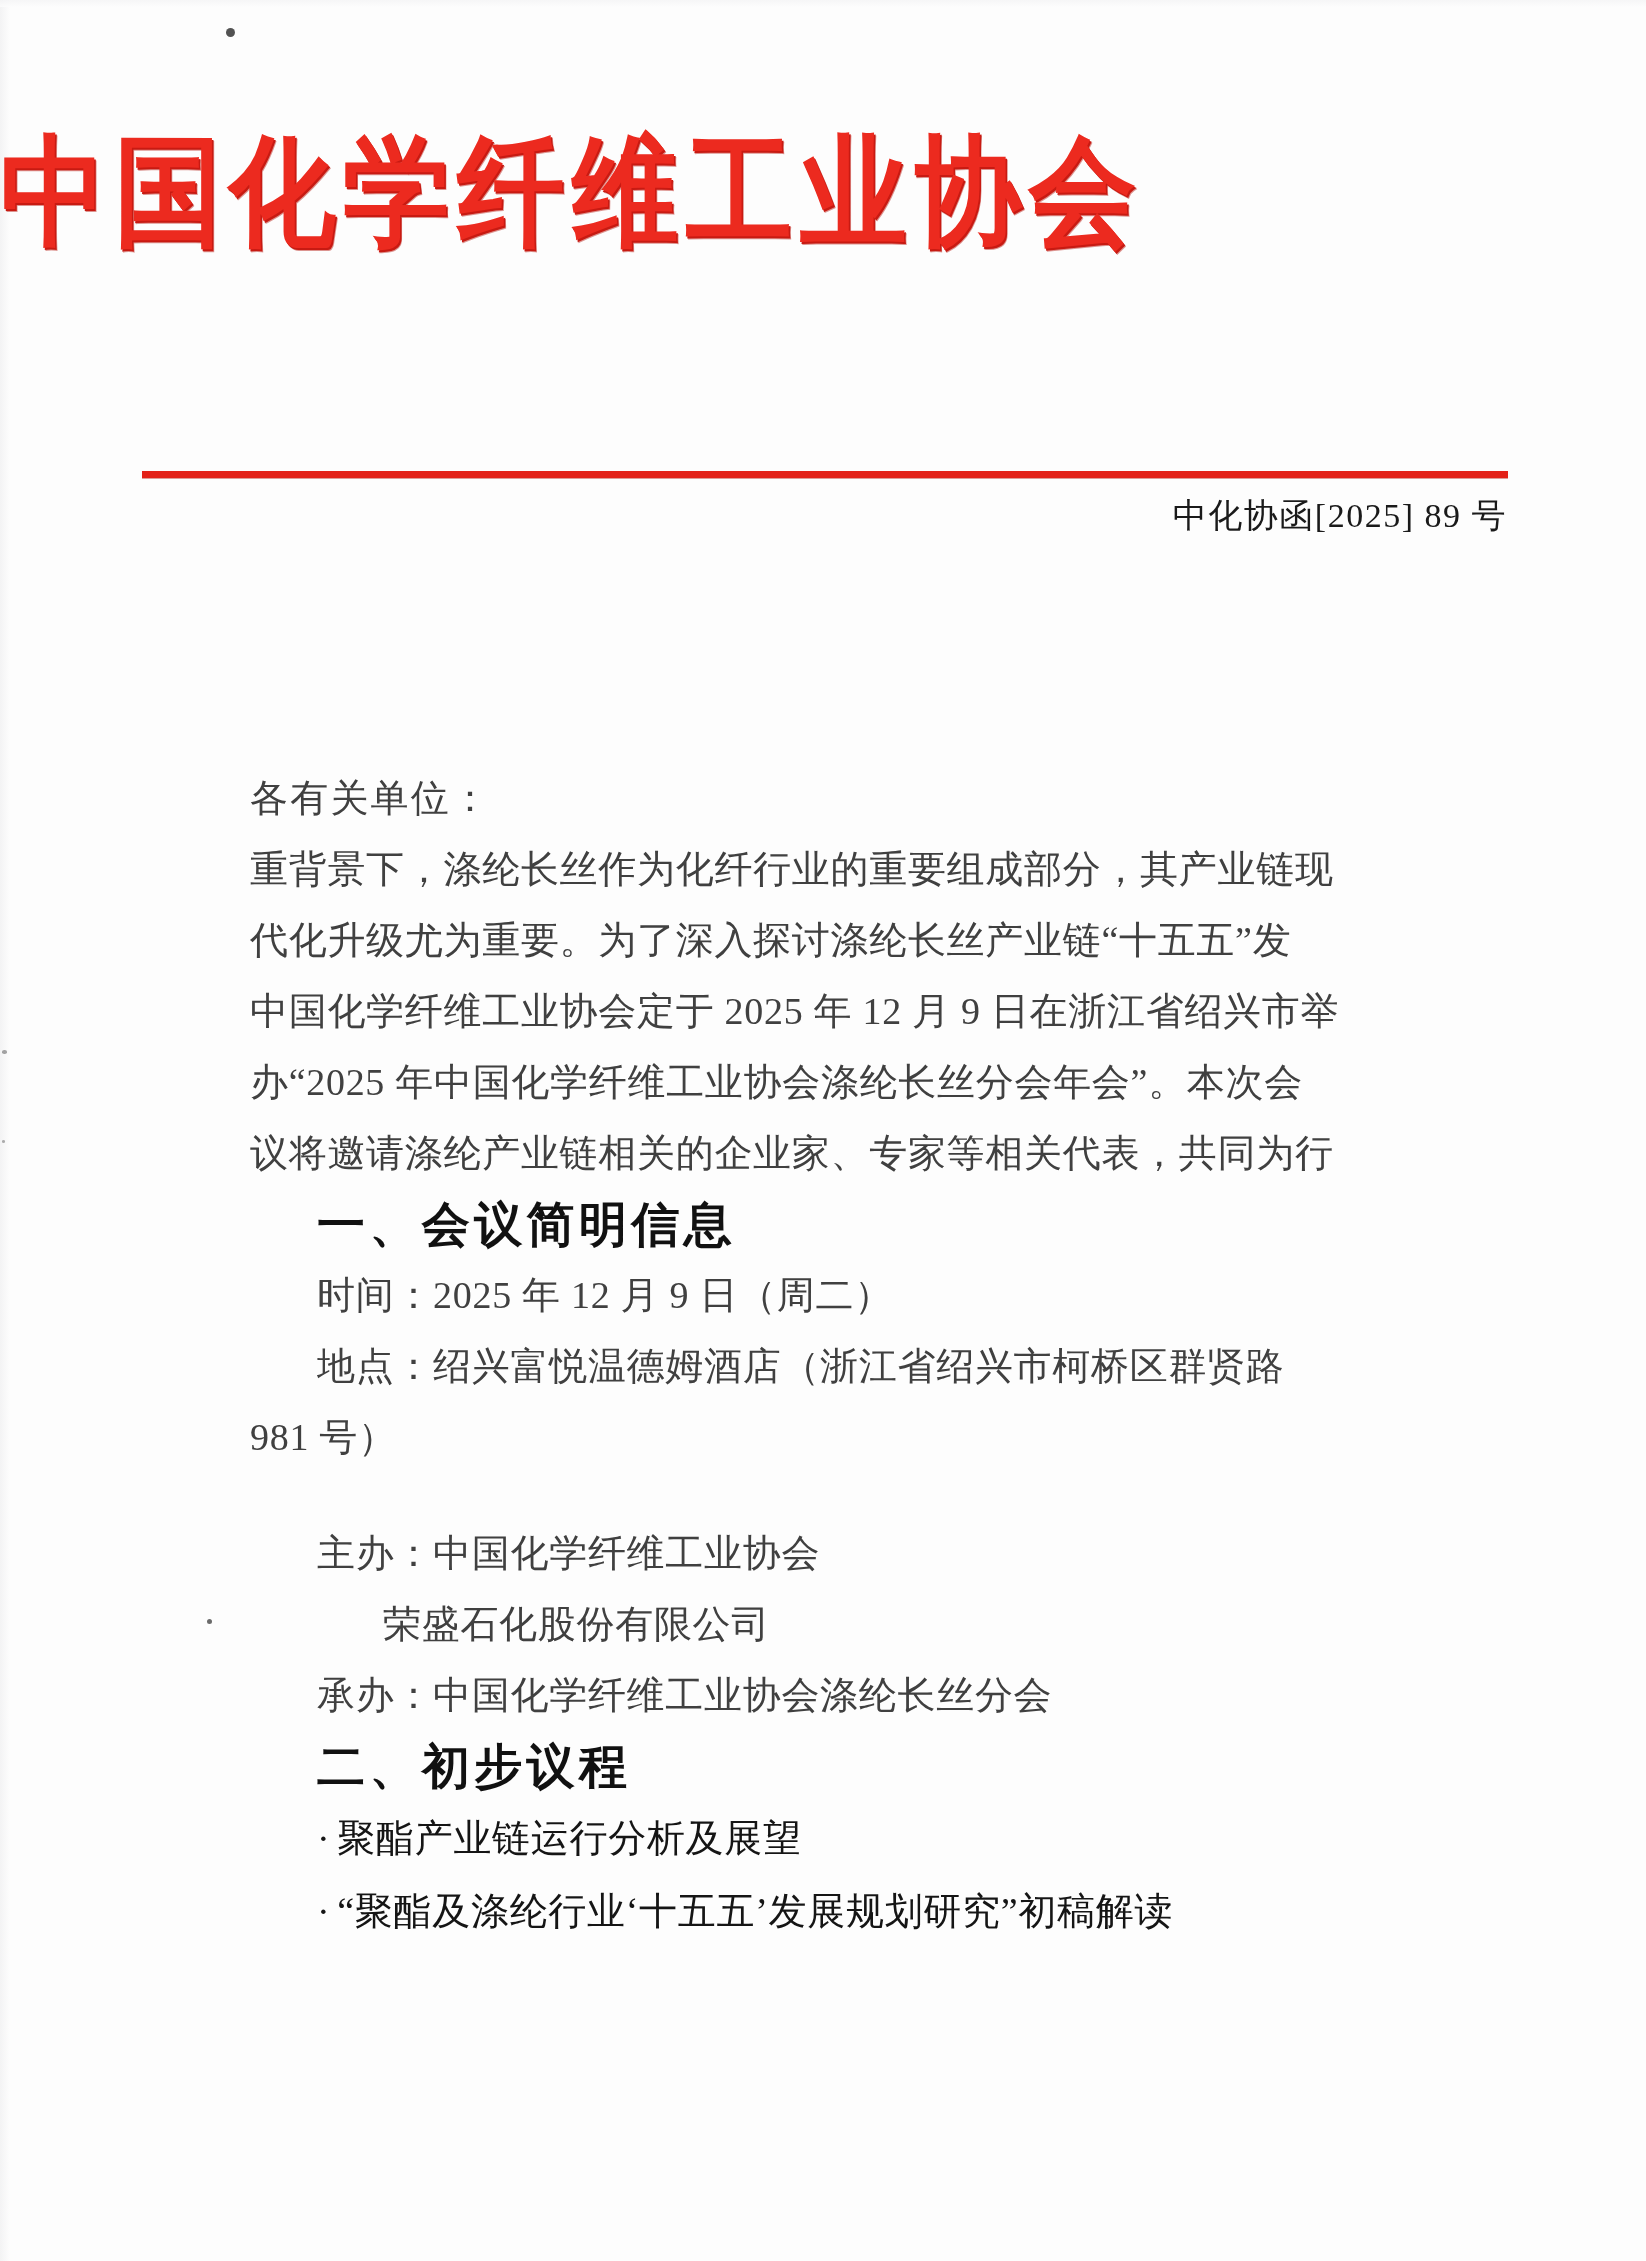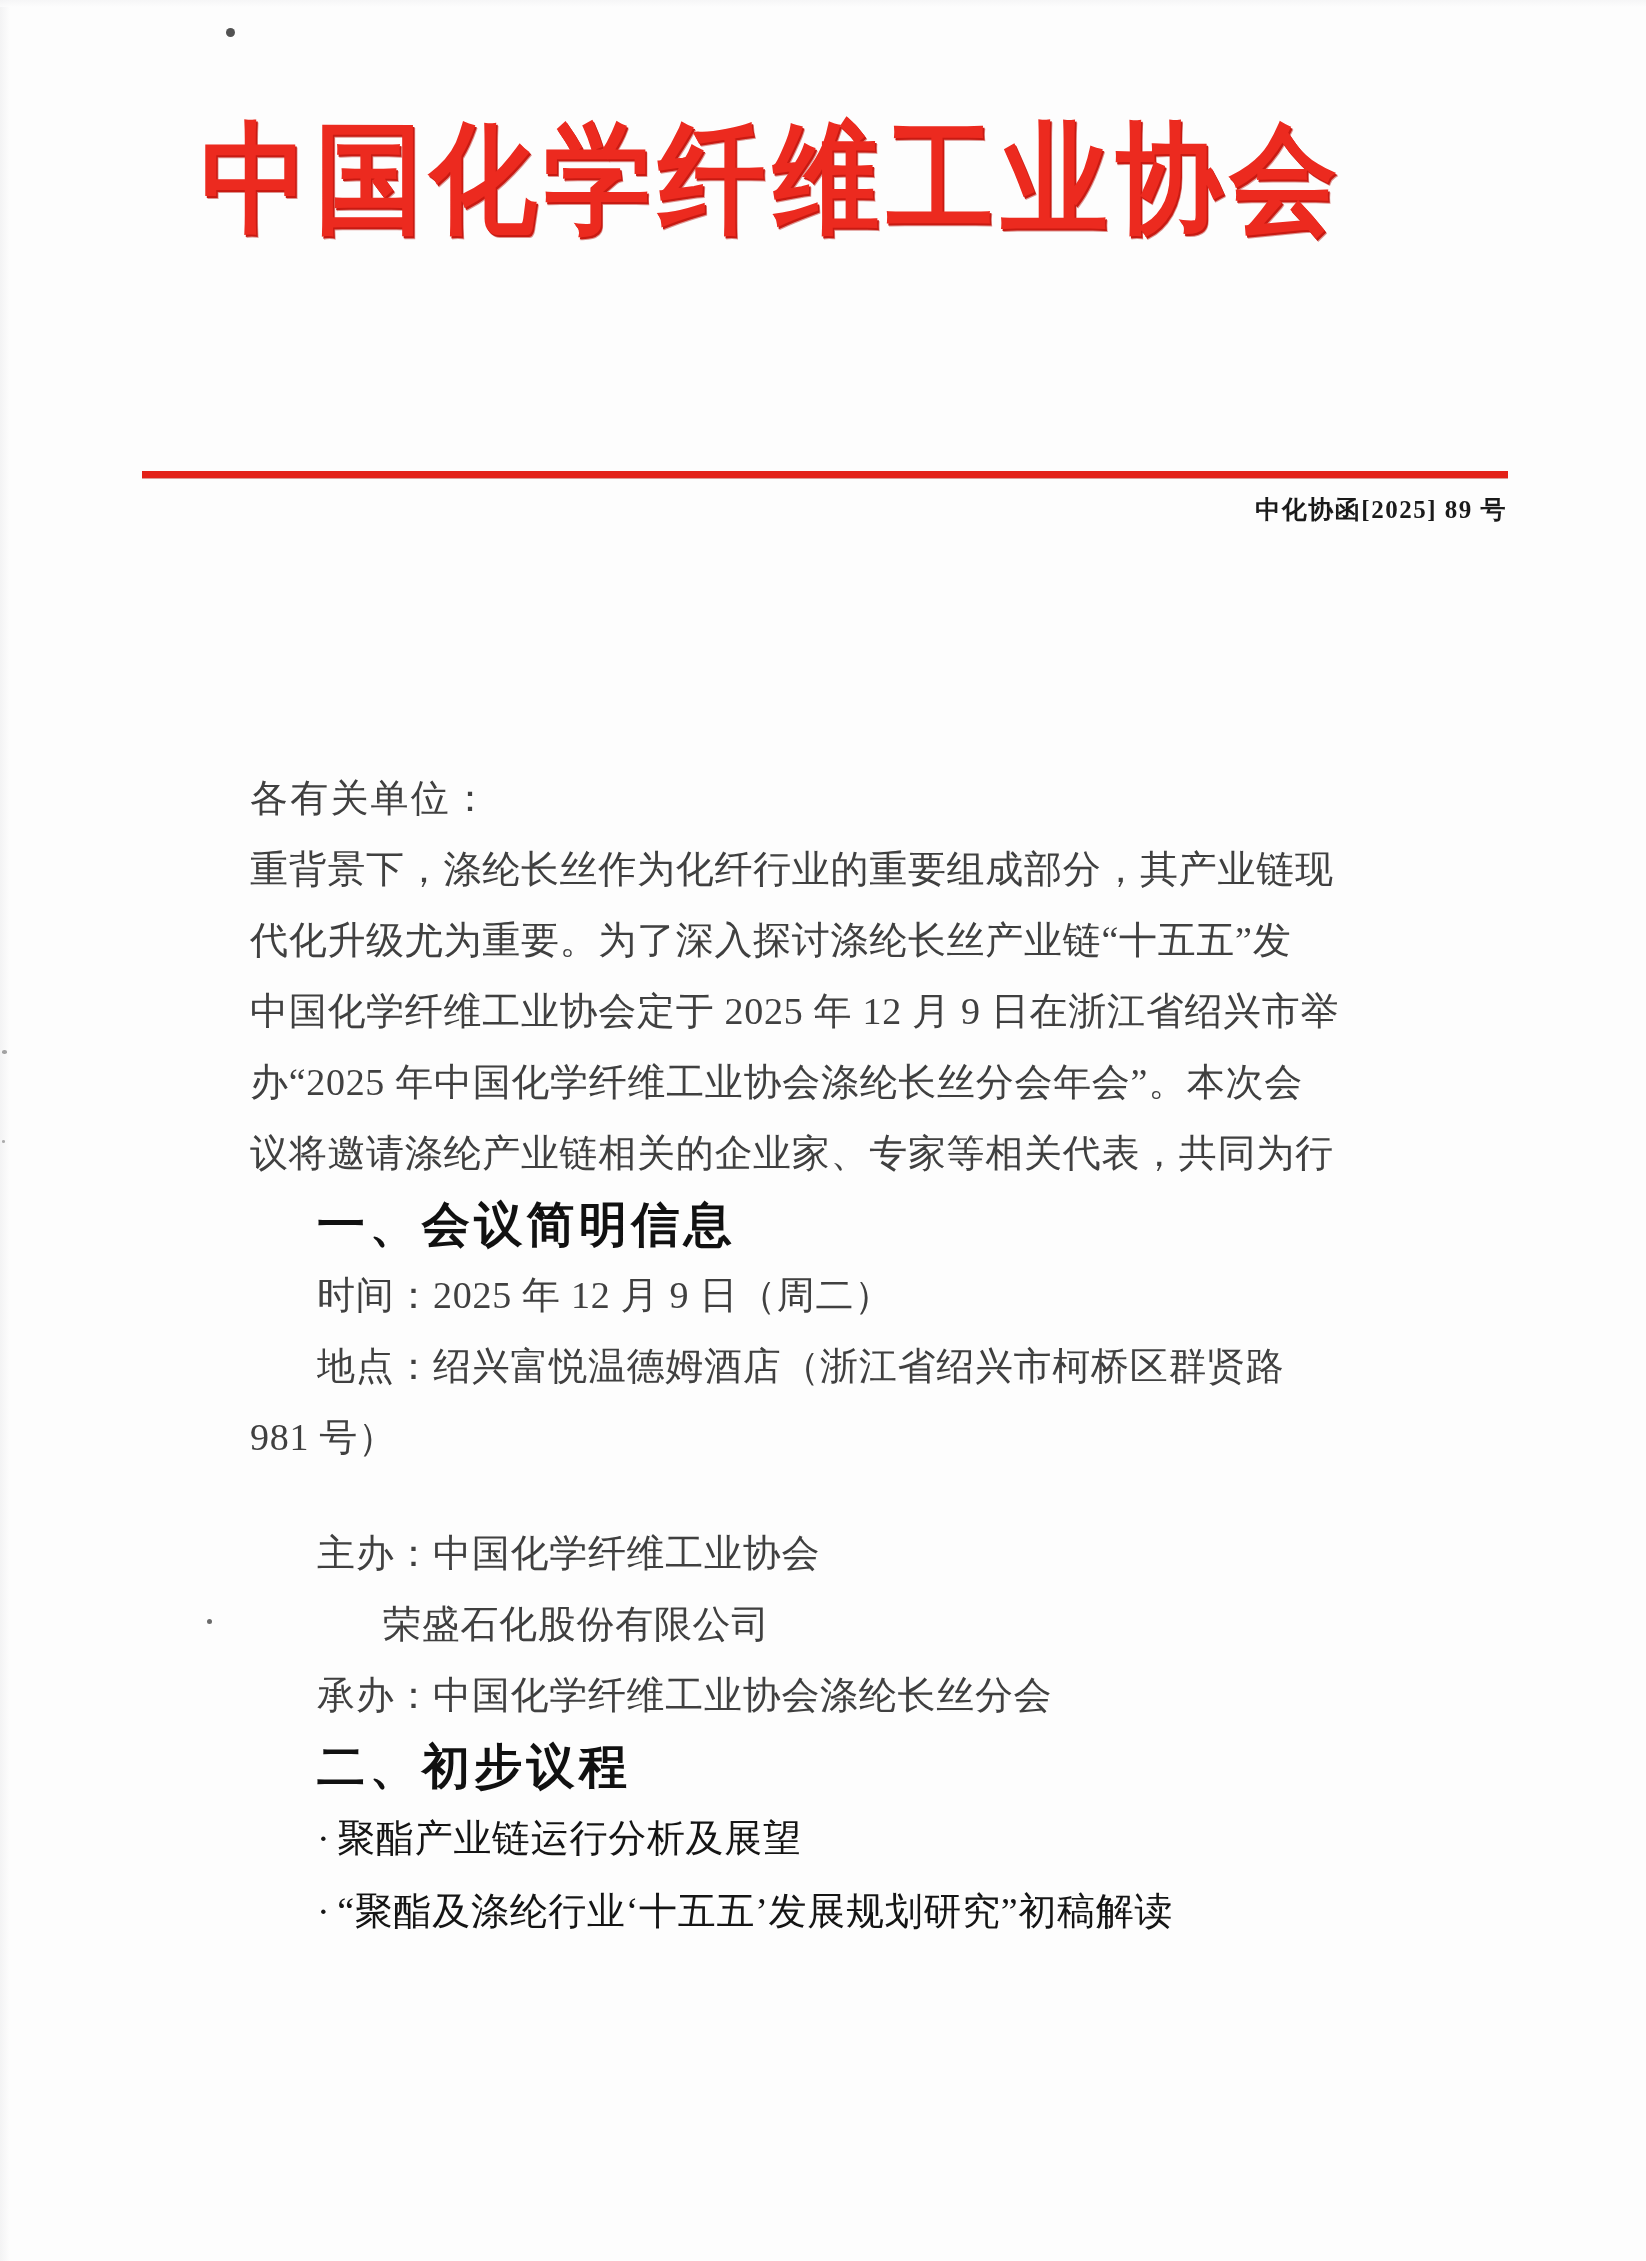--- a/index.html
+++ b/index.html
@@ -43,23 +43,22 @@
   }
   .speck.s1 { left: 226px; top: 27.6px;  width: 9.4px; height: 9.4px; opacity: .88; }
   .speck.s2 { left: 207px; top: 1619px; width: 5.1px;  height: 5.1px;  opacity: .75; }
   .speck.s3 { left: 2.2px;   top: 1050px; width: 4.4px;  height: 3.6px;  opacity: .45; }
   .speck.s4 { left: 1.5px;   top: 1140px; width: 3.6px;  height: 2.9px;  opacity: .40; }
 
   
   .masthead {
     position: absolute;
     left: 0;
-    top: 126px;
+    top: 139px;
     width: 1545px;
-    text-align: center;
   }
   .masthead-title {
     display: inline-block;
     font-family: "Liberation Sans", "DejaVu Sans", sans-serif;
     font-weight: bold;
     font-size: 107px;
     line-height: 1;
     letter-spacing: 7.3px;
     color: #ec2a1f;
     text-shadow:
@@ -77,24 +76,23 @@
     height: 6.5px;
     background: #e32219;
     box-shadow: 0 0.7px 0 rgba(180,25,15,.6);
   }
 
   
   .doc-number {
     position: absolute;
     right: 140px;
     top: 493px;
-    font-size: 25px;
+    font-size: 34px;
     letter-spacing: 1.5px;
     white-space: nowrap;
-    font-weight: bold;
   }
 
   
   .headline {
     position: absolute;
     left: 0;
     top: 551px;
     width: 1647px;
     text-align: center;
   }

